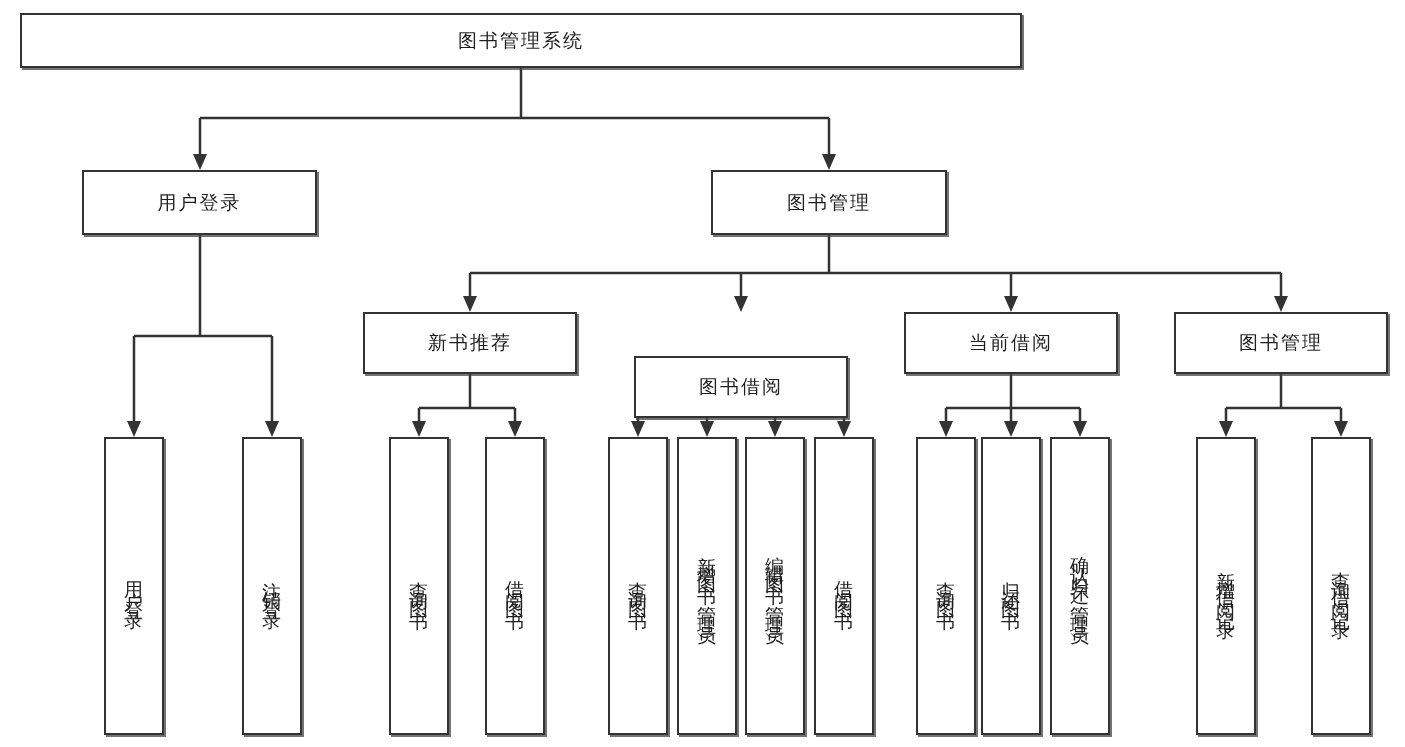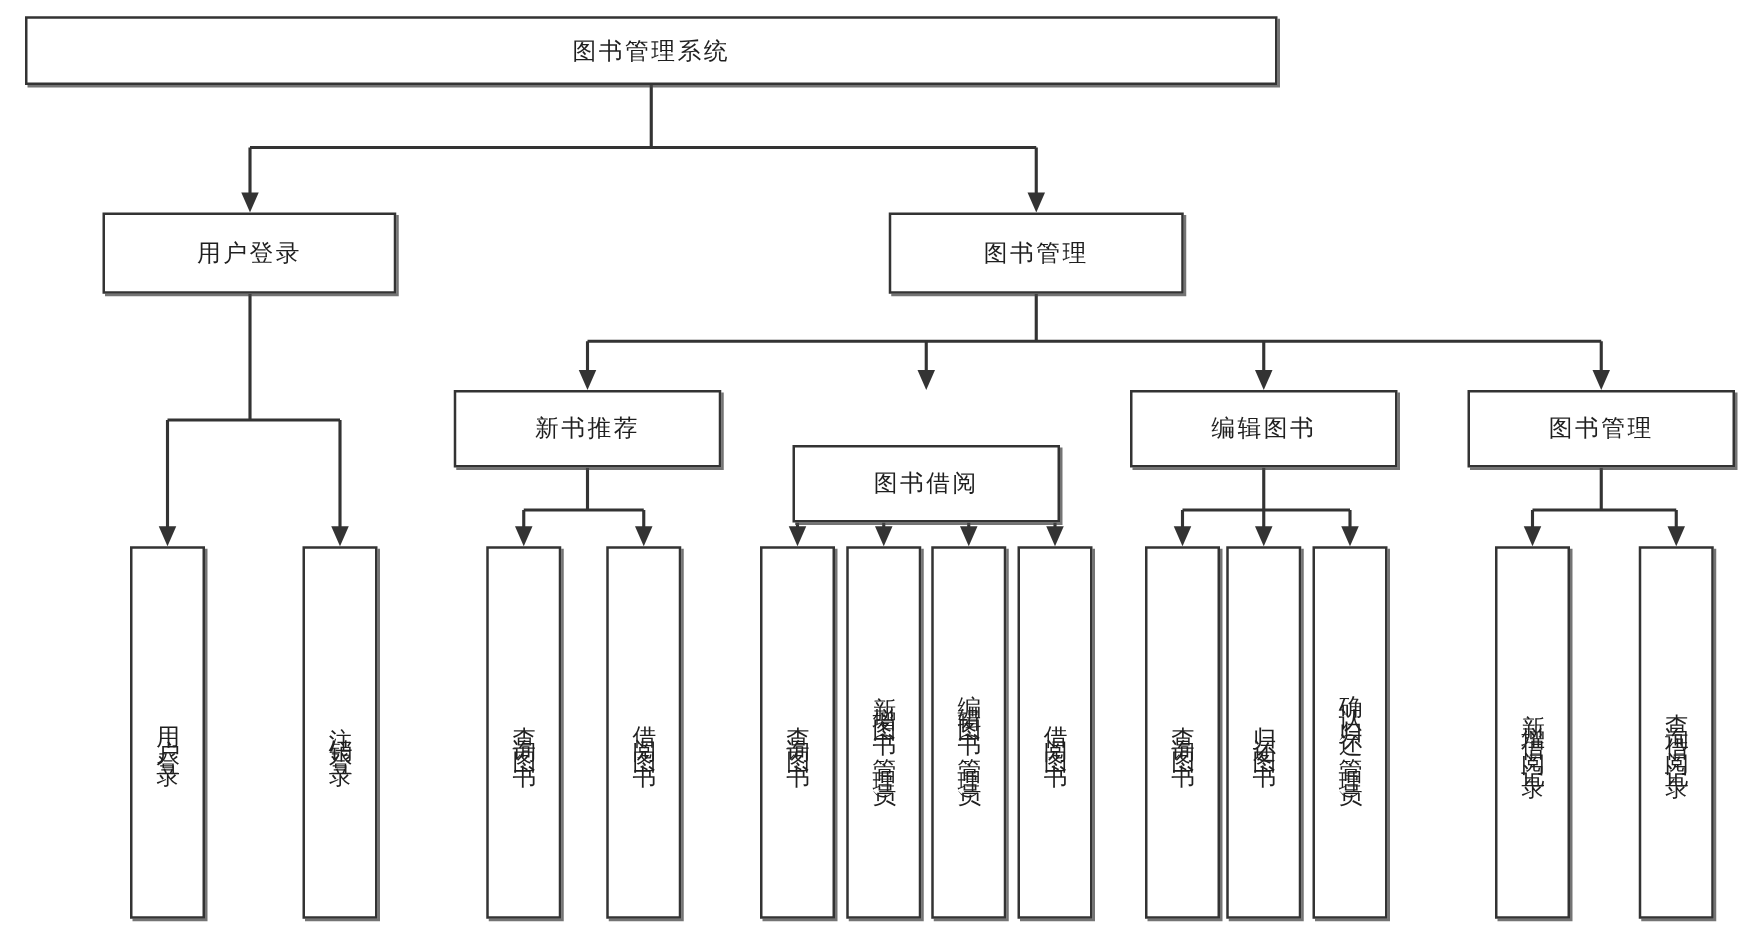--- a/index.html
+++ b/index.html
@@ -137,21 +137,21 @@
     <span class="hlabel">图书管理</span>
   </div>
 
   <div class="node" style="left:363px; top:312px; width:214px; height:62px;align-items:center;">
     <span class="hlabel">新书推荐</span>
   </div>
   <div class="node" style="left:634px; top:312px; width:214px; height:62px;margin-top:44px;">
     <span class="hlabel">图书借阅</span>
   </div>
   <div class="node" style="left:904px; top:312px; width:214px; height:62px;">
-    <span class="hlabel">编辑图书</span>
+    <span class="hlabel">当前借阅</span>
   </div>
   <div class="node" style="left:1174px; top:312px; width:214px; height:62px;">
     <span class="hlabel">图书管理</span>
   </div>
 
   <div class="node leaf" style="left:104px;">
     <span class="vlabel">用户登录</span>
   </div>
   <div class="node leaf" style="left:242px;">
     <span class="vlabel">注销登录</span>

